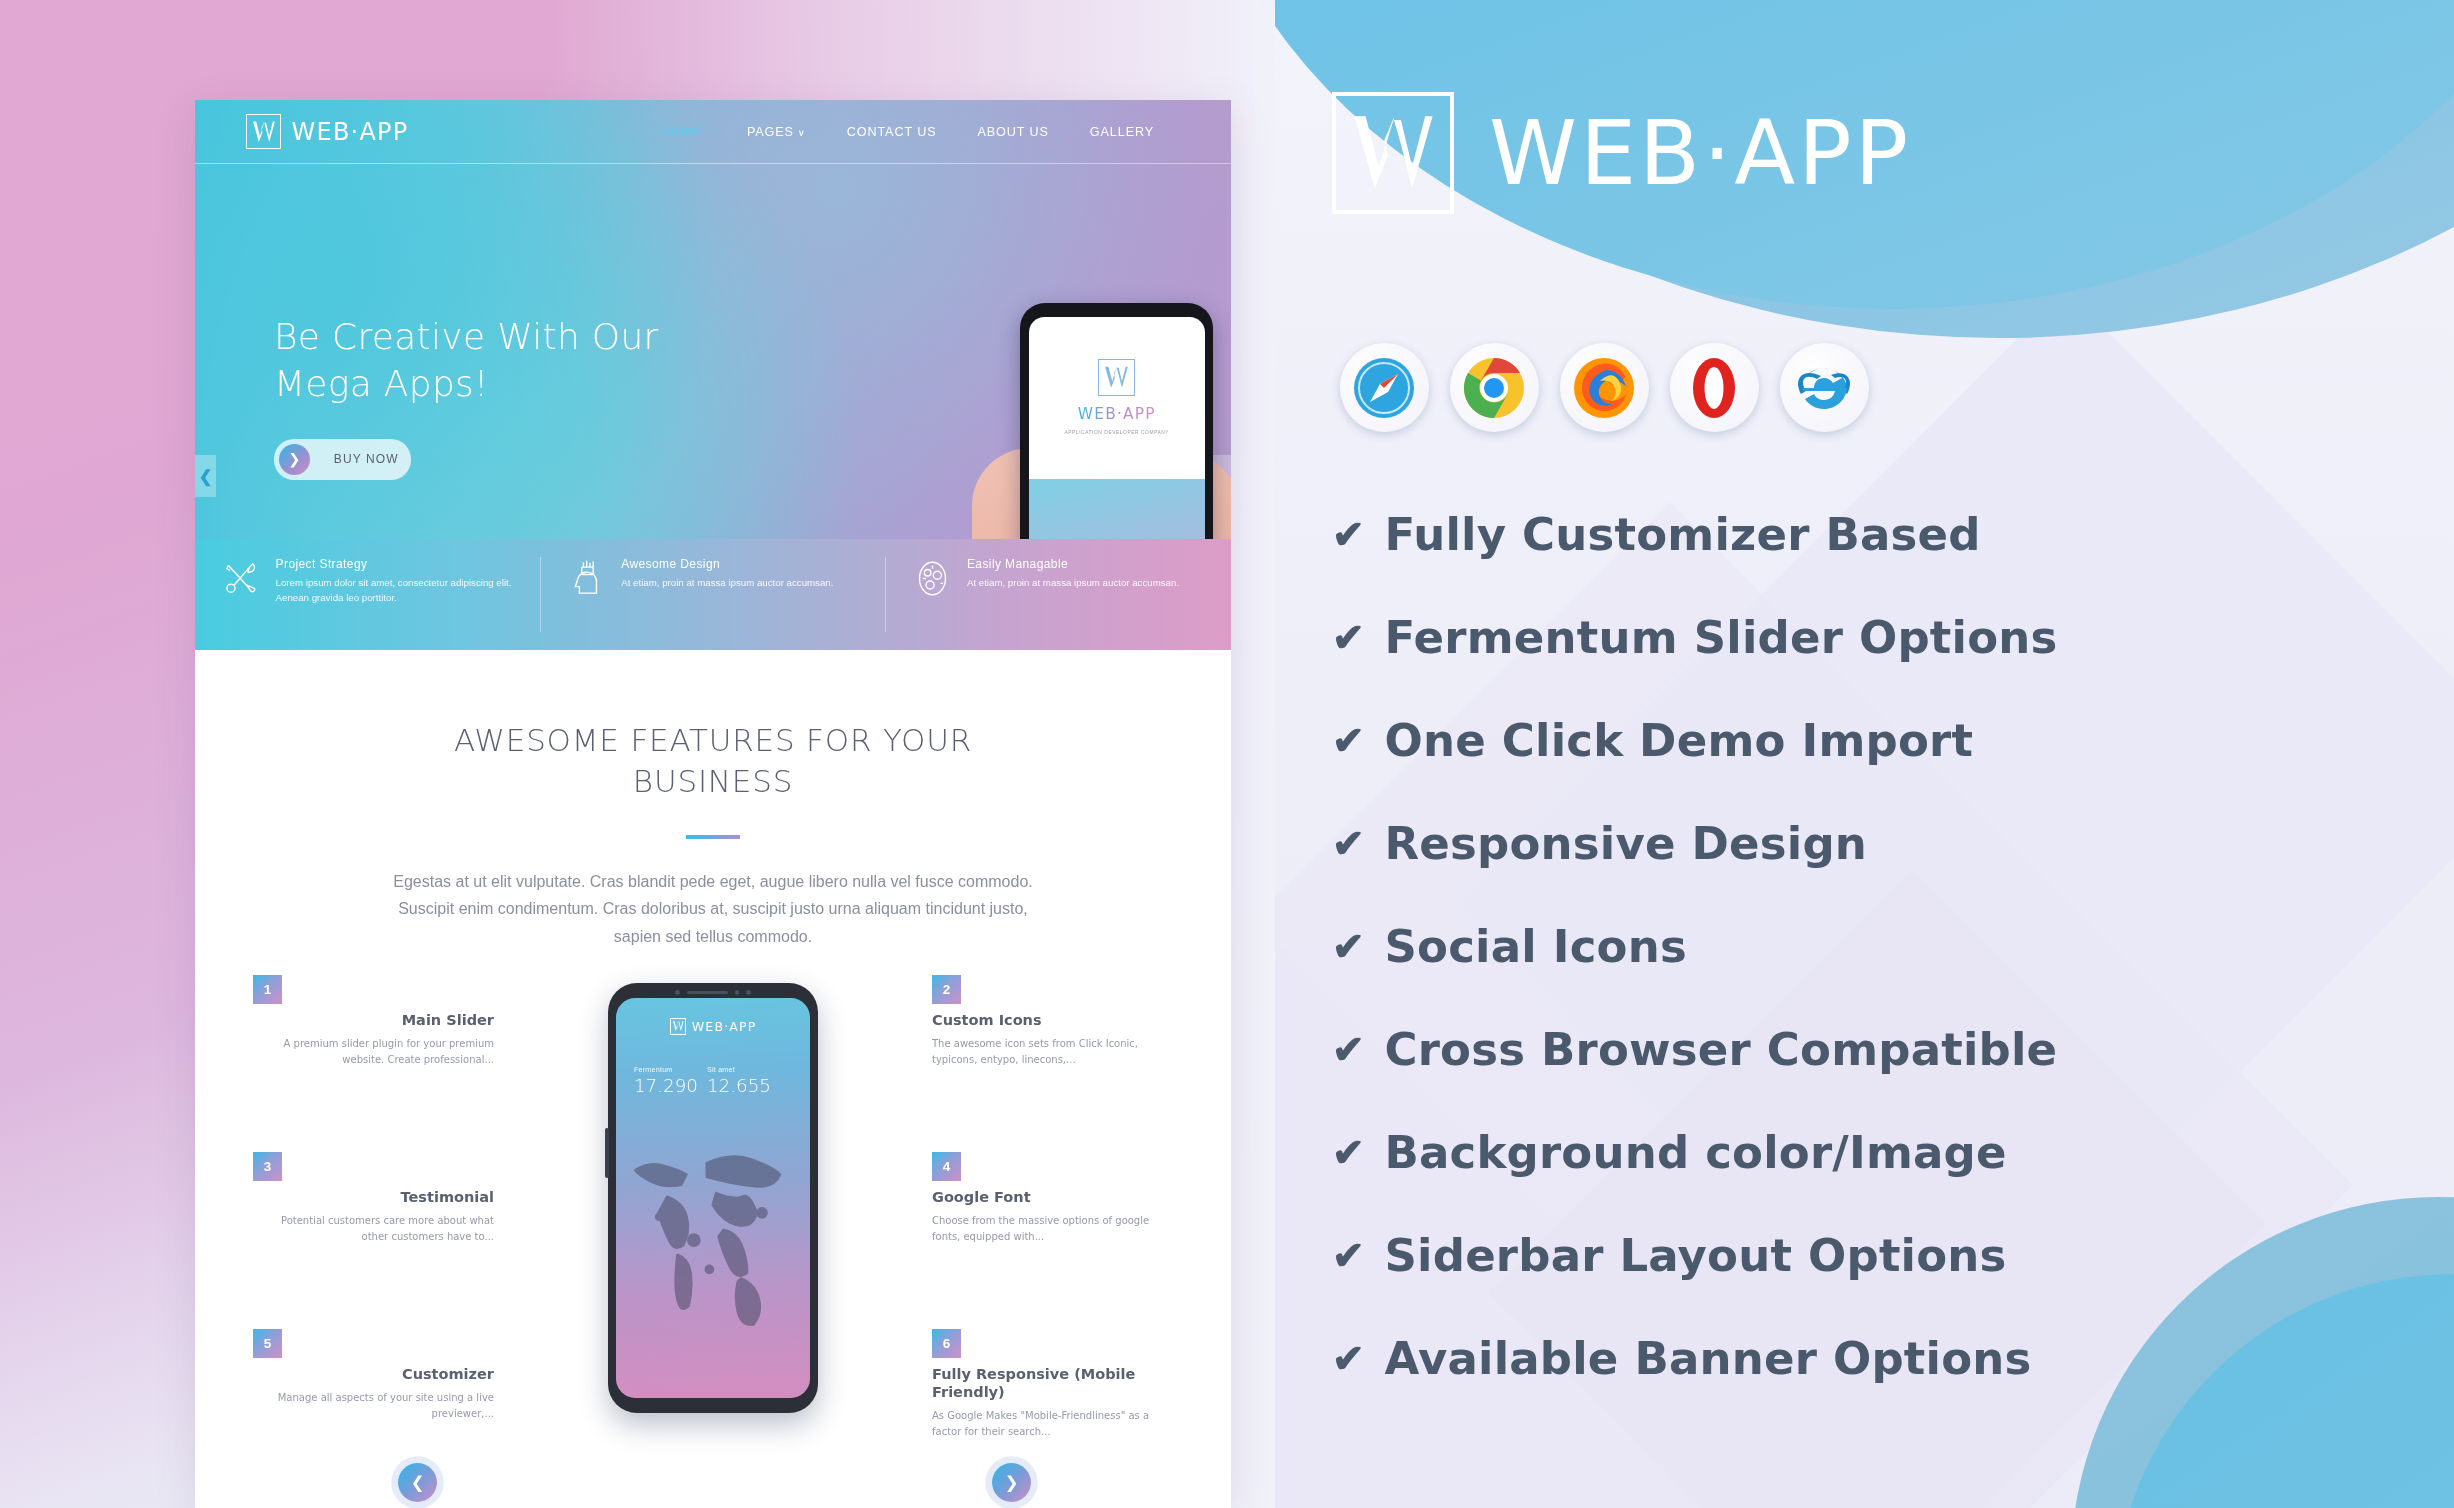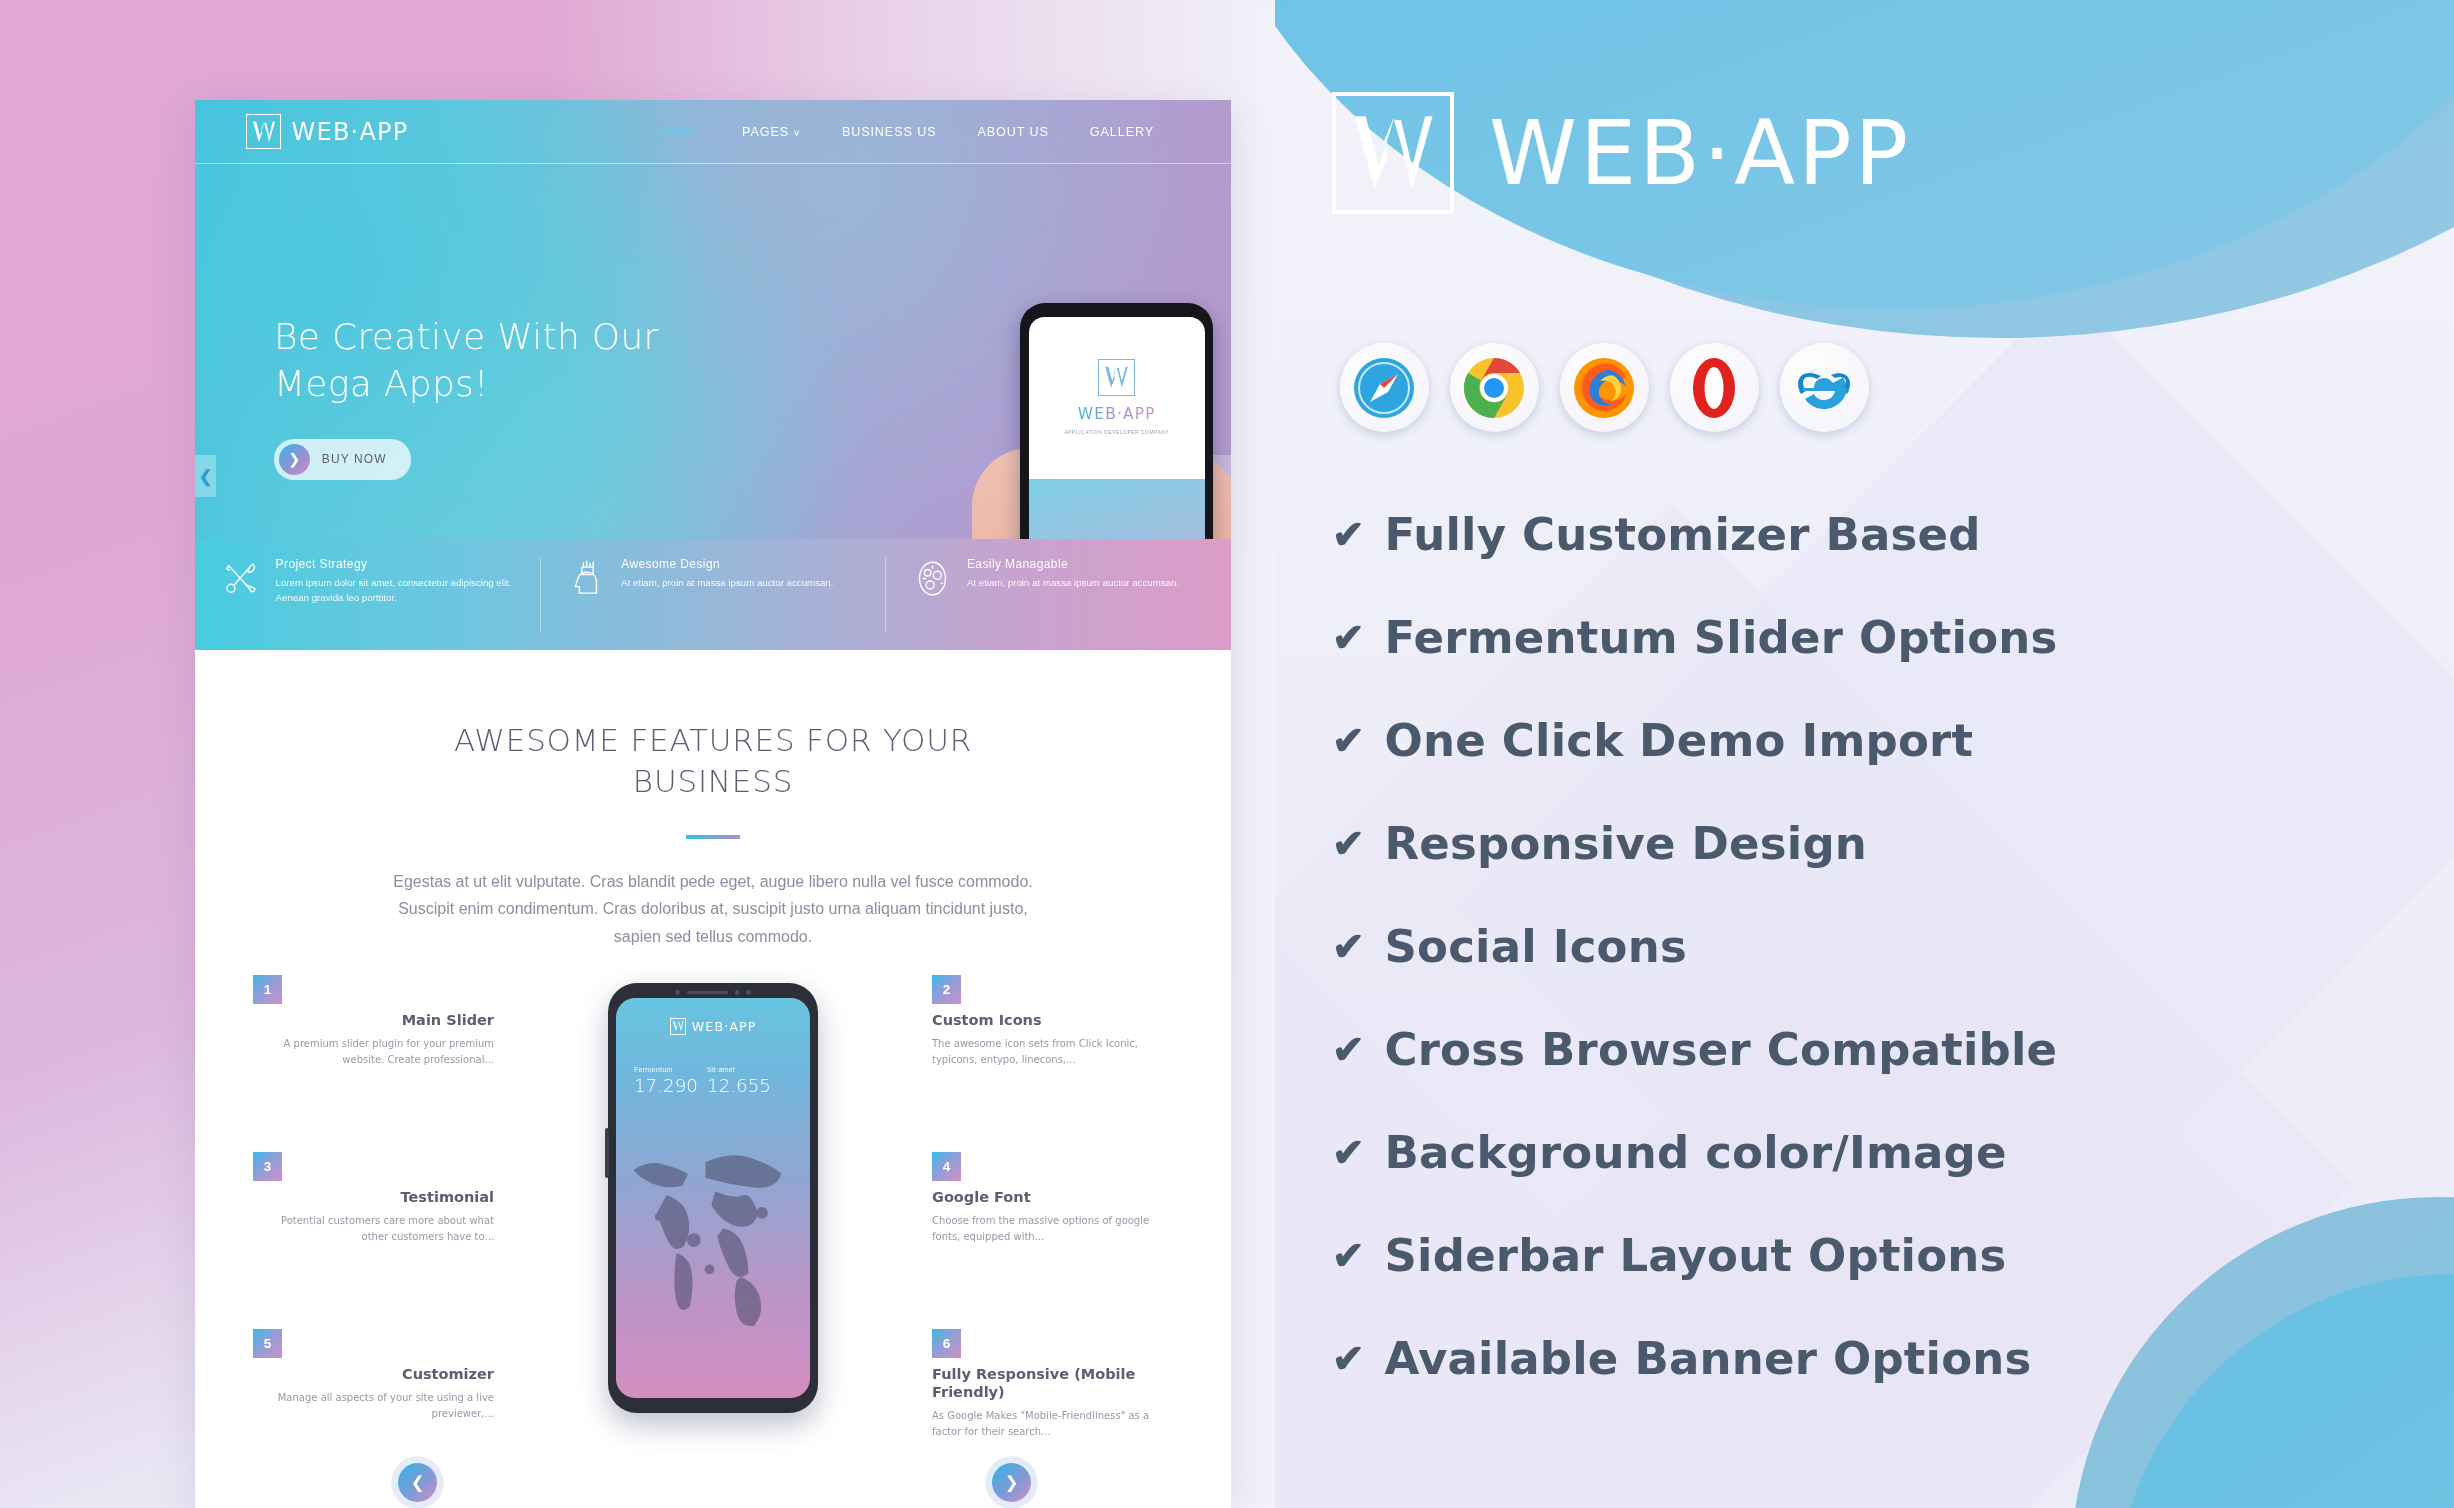--- a/index.html
+++ b/index.html
@@ -160,21 +160,21 @@
     background: rgba(255,255,255,.72); display: flex; align-items: center;
     padding-left: 4.8px;
   }
   .buy-btn-circle {
     width: 31px; height: 31px; border-radius: 50%; flex: none;
     background: linear-gradient(135deg, #2fb8e8 0%, #9b8fd0 60%, #d48ec0 100%);
     display: flex; align-items: center; justify-content: center;
     color: #fff; font-size: 14.5px; line-height: 1;
   }
   .buy-btn-label {
-    margin-left: 12px; color: #5d5d6b; font-size: 12px; letter-spacing: 1.1px;
+    margin-left: 24px; color: #5d5d6b; font-size: 12px; letter-spacing: 1.1px;
     font-family: "Liberation Sans", sans-serif;
   }
 
   .hero-arrow {
     position: absolute; top: 355px; width: 21px; height: 42px;
     background: rgba(255,255,255,.30); display: flex; align-items: center;
     justify-content: center; color: #2a9fd6; font-size: 16.4px; font-weight: bold;
   }
   .hero-arrow.left { left: 0px; }
   .hero-arrow.right { right: 0px; }
@@ -430,21 +430,21 @@
         <span class="hero-logo-mark">
           <svg viewBox="0 0 100 100">
               <path d="M8 10 L30 88 L44 52 L40 36 L50 12 L58 40 L70 88 L92 10 L84 10 L70 64 L58 14 L50 14 L42 40 L34 64 L20 10 Z" fill="#ffffff"></path>
             </svg>
         </span>
         <span class="hero-logo-text">WEB·APP</span>
       </div>
       <div class="hero-menu">
         <span class="hero-menu-item active"><span>HOME</span></span>
         <span class="hero-menu-item"><span>PAGES</span><span class="caret">∨</span></span>
-        <span class="hero-menu-item"><span>BUSINESS US</span></span>
+        <span class="hero-menu-item"><span>CONTACT US</span></span>
         <span class="hero-menu-item"><span>ABOUT US</span></span>
         <span class="hero-menu-item"><span>GALLERY</span></span>
       </div>
     </div>
 
     <div class="hero-copy">
       <div class="hero-h1">
         <div>Be Creative With Our</div>
         <div>Mega Apps!</div>
       </div>

